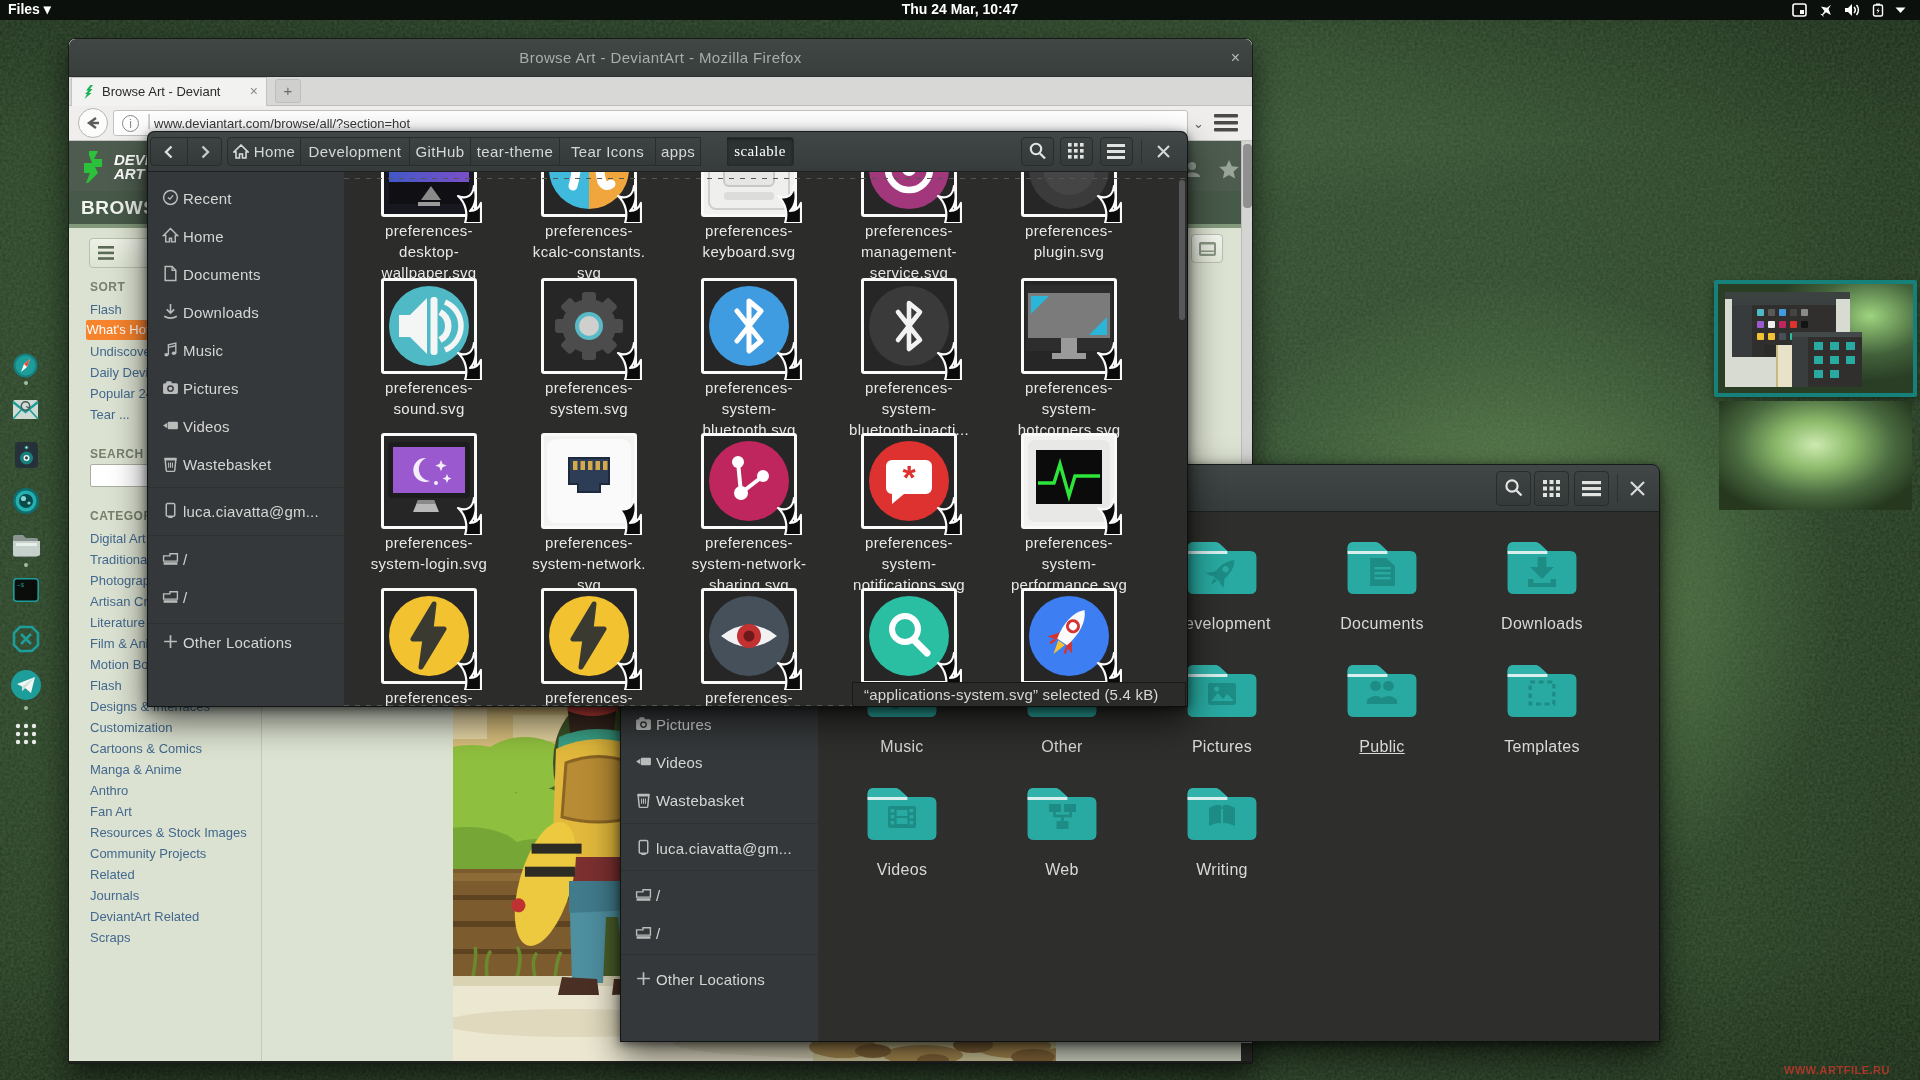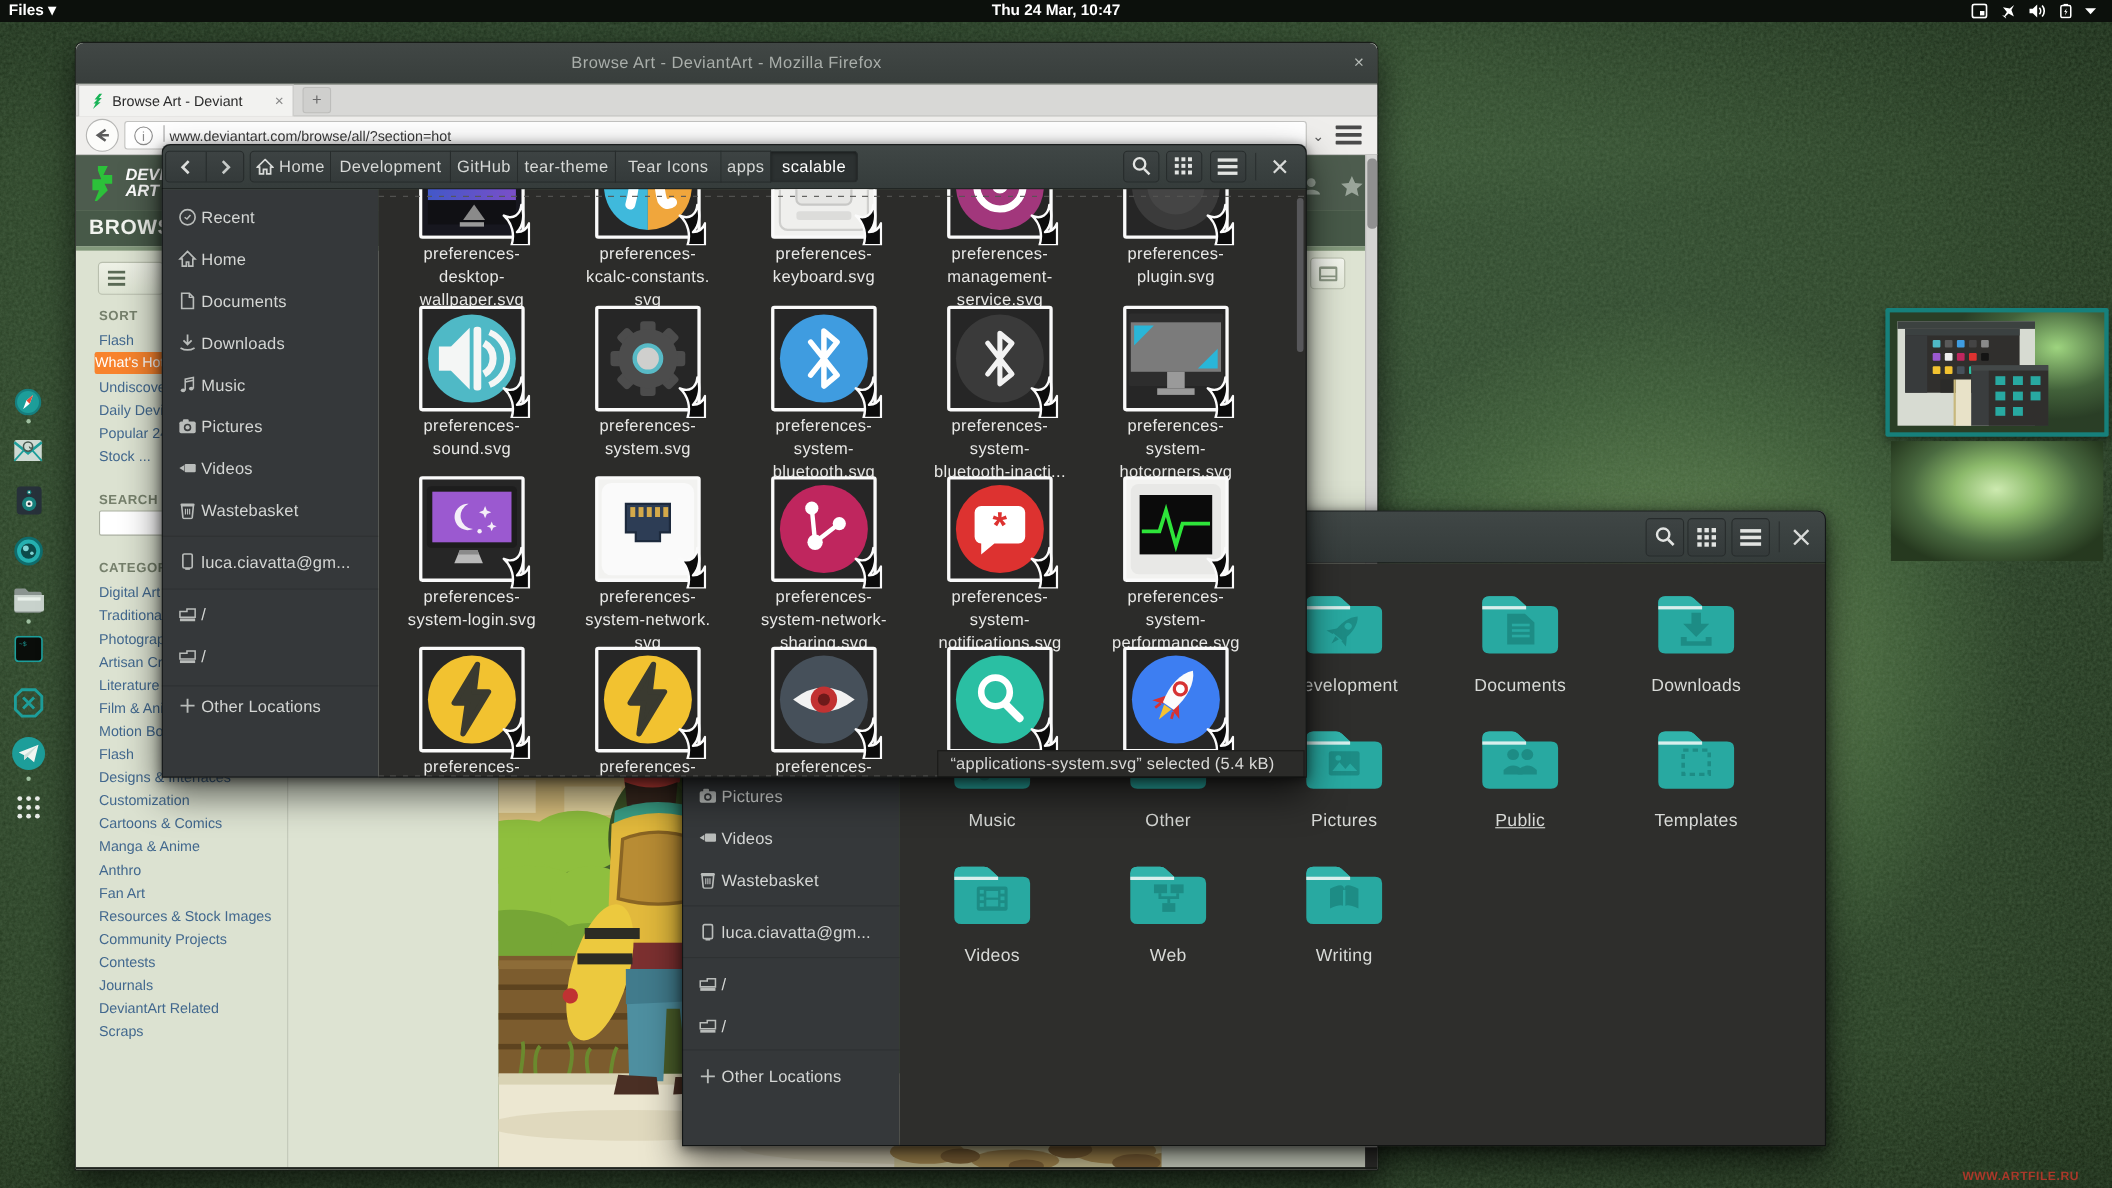--- a/index.html
+++ b/index.html
@@ -261,41 +261,41 @@
             </g>
           </svg>
       </div>
       <div id="da-side" style="position:absolute;left:0;top:0;width:193px;height:922px;">
         <div class="abs dah" style="top:139px;">SORT</div>
         <div class="abs dai" style="top:161px;">Flash</div>
         <div class="abs" style="left:17px;top:179px;width:64px;height:20px;background:#f8832d;border-radius:2px;color:#fff;font-size:13px;line-height:20px;text-align:center;">What's Hot</div>
         <div class="abs dai" style="top:203px;">Undiscovered</div>
         <div class="abs dai" style="top:224px;">Daily Deviations</div>
         <div class="abs dai" style="top:245px;">Popular 24 Hours</div>
-        <div class="abs dai" style="top:266px;">Stock ...</div>
+        <div class="abs dai" style="top:266px;">Tear ...</div>
         <div class="abs dah" style="top:306px;">SEARCH</div>
         <div class="abs" style="left:21px;top:323px;width:165px;height:23px;background:#fff;border:1px solid #a9afa0;border-radius:2px;"></div>
         <div class="abs dah" style="top:368px;">CATEGORIES</div>
         <div class="abs dai" style="top:390px;">Digital Art</div>
         <div class="abs dai" style="top:411px;">Traditional Art</div>
         <div class="abs dai" style="top:432px;">Photography</div>
         <div class="abs dai" style="top:453px;">Artisan Crafts</div>
         <div class="abs dai" style="top:474px;">Literature</div>
         <div class="abs dai" style="top:495px;">Film &amp; Animation</div>
         <div class="abs dai" style="top:516px;">Motion Books</div>
         <div class="abs dai" style="top:537px;">Flash</div>
         <div class="abs dai" style="top:558px;">Designs &amp; Interfaces</div>
         <div class="abs dai" style="top:579px;">Customization</div>
         <div class="abs dai" style="top:600px;">Cartoons &amp; Comics</div>
         <div class="abs dai" style="top:621px;">Manga &amp; Anime</div>
         <div class="abs dai" style="top:642px;">Anthro</div>
         <div class="abs dai" style="top:663px;">Fan Art</div>
         <div class="abs dai" style="top:684px;">Resources &amp; Stock Images</div>
         <div class="abs dai" style="top:705px;">Community Projects</div>
-        <div class="abs dai" style="top:726px;">Contests</div>
+        <div class="abs dai" style="top:726px;">Related</div>
         <div class="abs dai" style="top:747px;">Journals</div>
         <div class="abs dai" style="top:768px;">DeviantArt Related</div>
         <div class="abs dai" style="top:789px;">Scraps</div>
       </div>
 
       <div class="abs" style="left:384px;top:122px;width:603px;height:800px;overflow:hidden;">
         <svg width="603" height="800" viewBox="0 0 603 800">
           <rect width="603" height="800" fill="#47632e"></rect>
           <rect x="0" y="0" width="603" height="420" fill="#3c5226"></rect>
           <g fill="#567a30">
@@ -615,21 +615,21 @@
       </div>
       <div class="crumb first" style="left:80px;width:74px;">
         <svg style="margin-right:5px;" width="16" height="15" viewBox="0 0 16 15">
             <path d="M8 1 L1 8 H3 V14 H6.5 V10 H9.5 V14 H13 V8 H15 Z" fill="none" stroke="#d8dad8" stroke-width="1.6"></path>
           </svg>Home</div>
       <div class="crumb" style="left:154px;width:109px;">Development</div>
       <div class="crumb" style="left:263px;width:61px;">GitHub</div>
       <div class="crumb" style="left:324px;width:89px;">tear-theme</div>
       <div class="crumb" style="left:413px;width:96px;">Tear Icons</div>
       <div class="crumb" style="left:509px;width:45px;">apps</div>
-      <div class="crumb last active" style="left:554px;width:79px;">scalable</div>
+      <div class="crumb last active" style="left:580px;width:67px;font-family:Liberation Serif, serif;">scalable</div>
       <div class="gbtn" style="left:874px;width:33px;"><svg width="31" height="27" viewBox="0 0 31 27">
             <circle cx="14" cy="11" r="5.2" fill="none" stroke="#e2e4e2" stroke-width="2.1"></circle>
             <path d="M18 15.5 L23 20.5" stroke="#e2e4e2" stroke-width="2.3"></path>
           </svg></div>
       <div class="gbtn" style="left:913px;width:33px;"><svg width="31" height="27" viewBox="0 0 31 27">
             <g fill="#e2e4e2">
               <rect x="7" y="5" width="3.6" height="3.6"></rect>
               <rect x="13" y="5" width="3.6" height="3.6"></rect>
               <rect x="19" y="5" width="3.6" height="3.6"></rect>
               <rect x="7" y="11" width="3.6" height="3.6"></rect>

